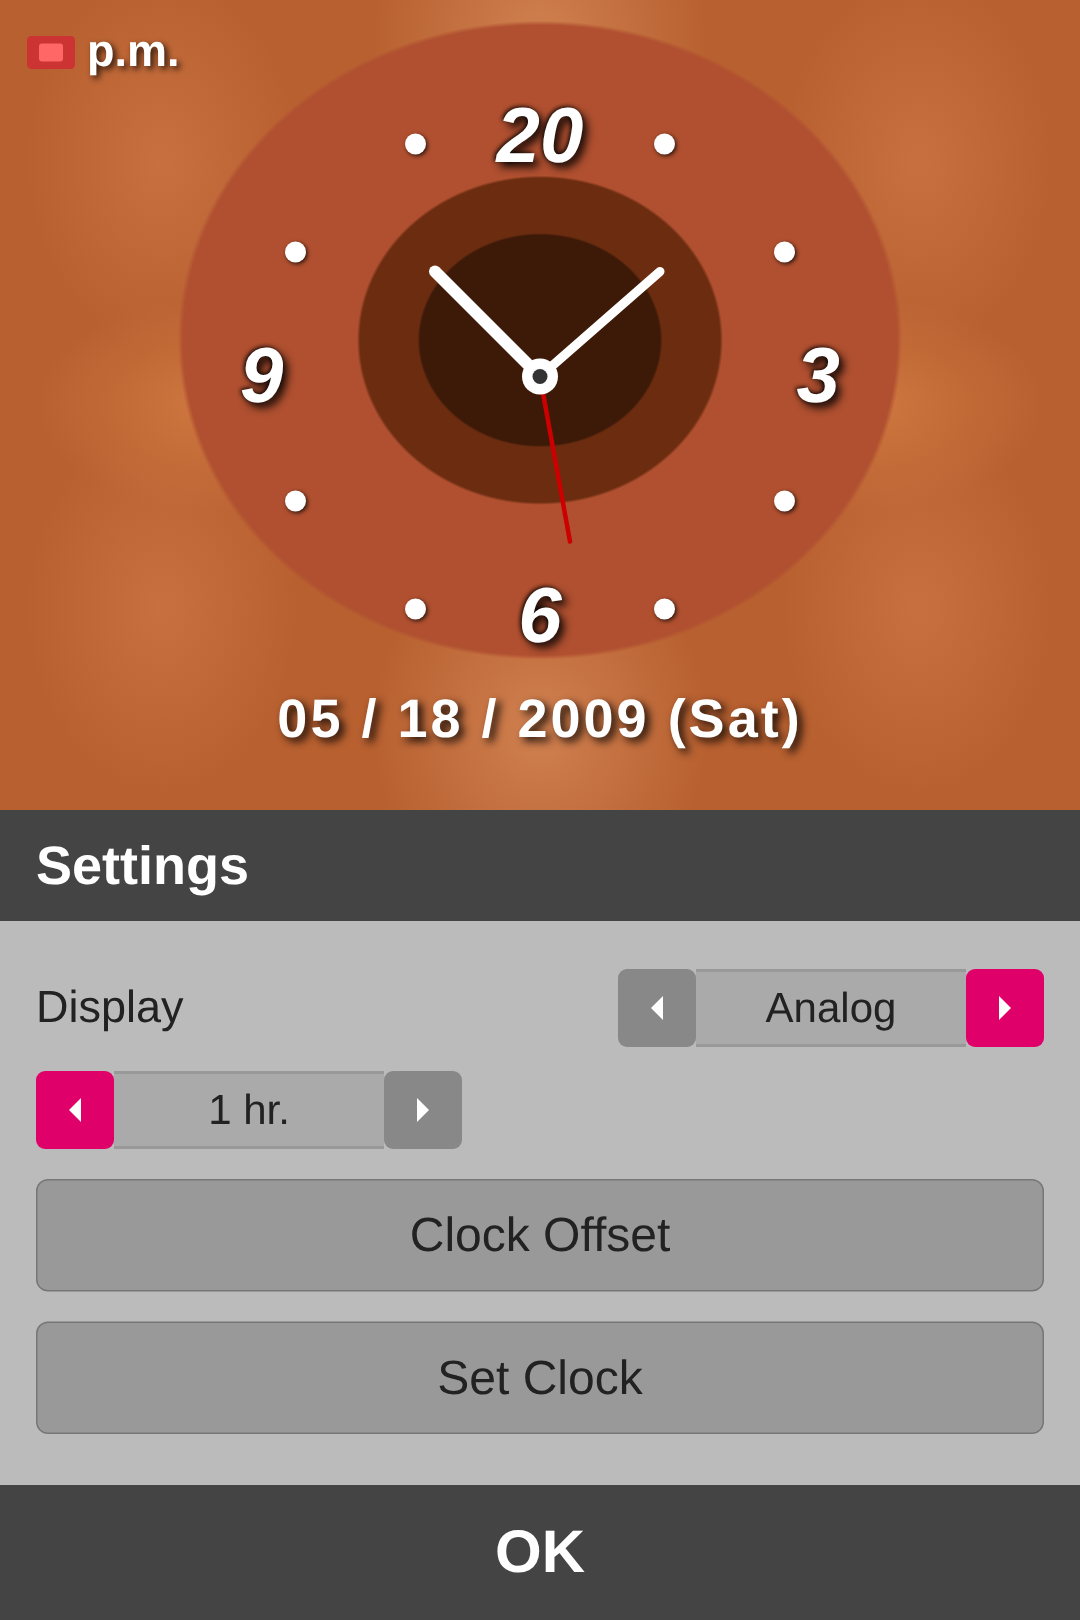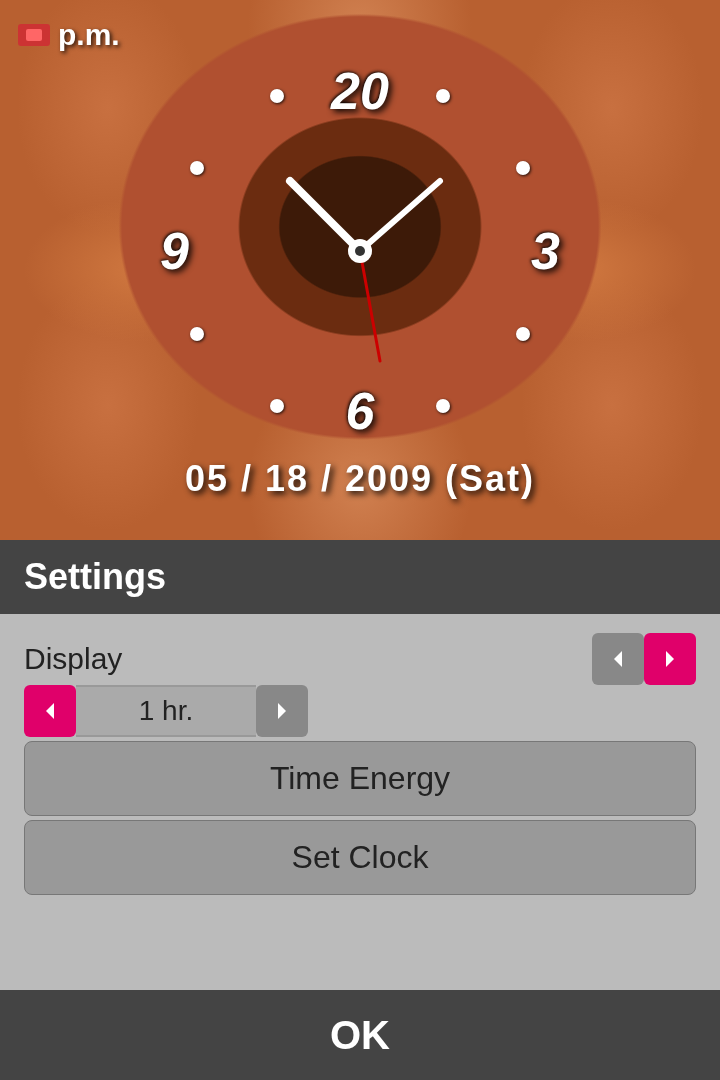--- a/index.html
+++ b/index.html
@@ -157,23 +157,24 @@
       background: #444444;
       padding: 16px 24px;
       color: white;
       font-size: 36px;
       font-weight: bold;
     }
 
     #settings-body {
       flex: 1;
       background: #bbbbbb;
-      padding: 19px 24px;
+      padding: 32px 24px;
       display: flex;
       flex-direction: column;
+      gap: 16px;
     }
 
     .setting-row {
       display: flex;
       align-items: center;
       justify-content: space-between;
     }
 
     .setting-label {
       font-size: 30px;
@@ -307,20 +308,21 @@
   <div id="settings-body">
 
     <div class="setting-row">
       <span class="setting-label">Display</span>
       <div class="setting-control">
         <button class="arrow-btn inactive">
           <svg viewBox="0 0 24 24">
               <polygon points="16,4 8,12 16,20"></polygon>
             </svg>
         </button>
+        <div class="setting-value">Analog</div>
         <button class="arrow-btn active">
           <svg viewBox="0 0 24 24">
               <polygon points="8,4 16,12 8,20"></polygon>
             </svg>
         </button>
       </div>
     </div>
 
 
     <div class="setting-row">
@@ -332,21 +334,21 @@
         </button>
         <div class="setting-value">1 hr.</div>
         <button class="arrow-btn inactive">
           <svg viewBox="0 0 24 24">
               <polygon points="8,4 16,12 8,20"></polygon>
             </svg>
         </button>
       </div>
     </div>
 
-    <button class="full-btn">Time Energy</button>
+    <button class="full-btn">Clock Offset</button>
 
     <button class="full-btn">Set Clock</button>
 
   </div>
 </div>
 
 <div id="ok-bar">
   <span>OK</span>
 </div>
 

